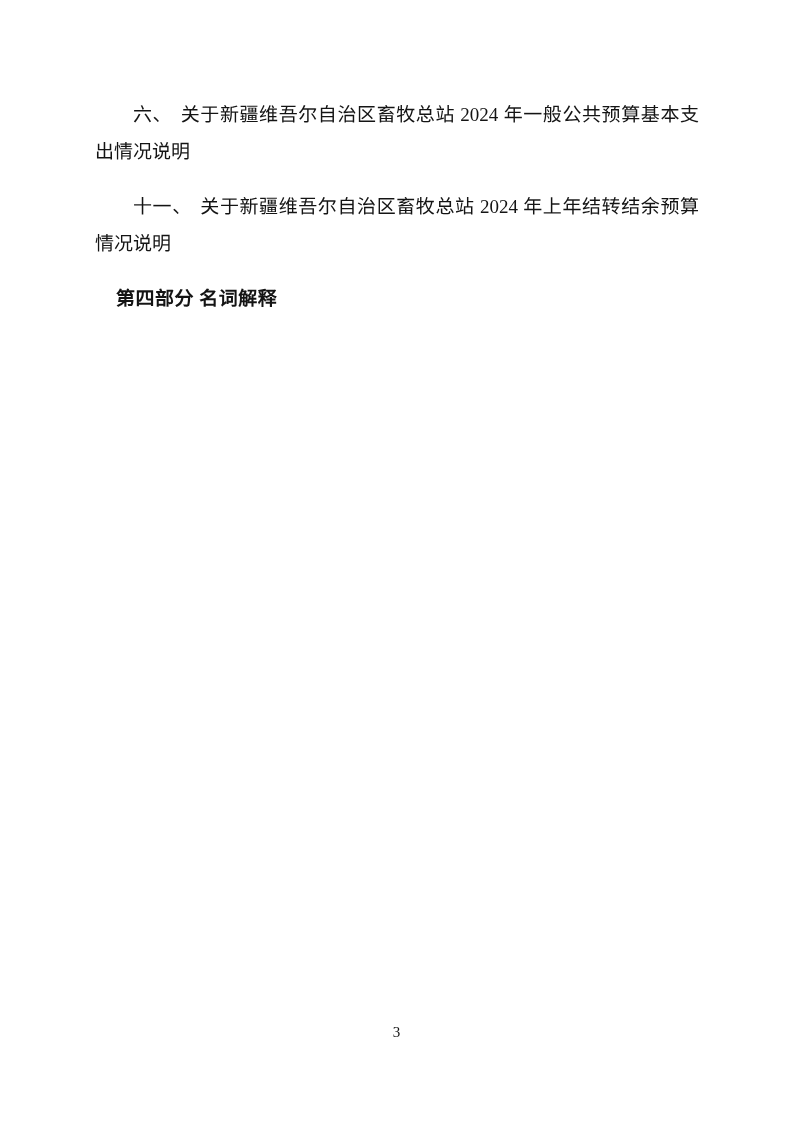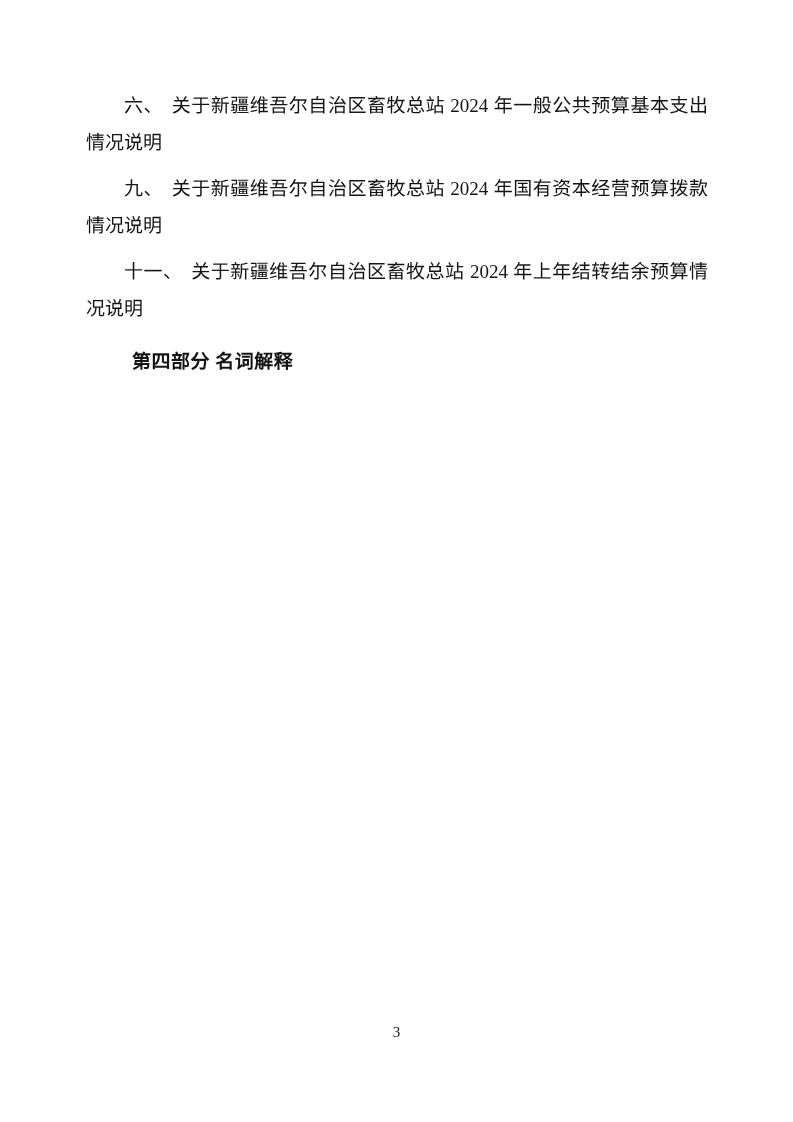--- a/index.html
+++ b/index.html
@@ -20,28 +20,28 @@
   .content {
     position: absolute;
     left: 78px;
     top: 79px;
     width: 638px;
     font-size: 19px;
     line-height: 37.4px;
     text-align: justify;
   }
   .toc-item {
-    margin: 8px;
+    margin: 17px;
     text-indent: 2em;
   }
   .toc-text {
     margin-left: 0.45em;
   }
   .section-heading {
-    margin: 16px;
+    margin: 0;
     text-indent: 2em;
     font-weight: bold;
     letter-spacing: 0.5px;
   }
   .page-number {
     position: absolute;
     left: 0;
     top: 1022px;
     width: 100%;
     text-align: center;
@@ -55,23 +55,20 @@
 
 <div class="page">
   <div class="content">
 
     <p class="toc-item">
       <span class="toc-num">六、</span><span class="toc-text">关于新疆维吾尔自治区畜牧总站 2024 年一般公共预算基本支出情况说明</span>
     </p>
 
 
 
-    <p class="toc-item">
-      <span class="toc-num">九、</span><span class="toc-text">关于新疆维吾尔自治区畜牧总站 2024 年国有资本经营预算拨款情况说明</span>
-    </p>
 
 
     <p class="toc-item">
       <span class="toc-num">十一、</span><span class="toc-text">关于新疆维吾尔自治区畜牧总站 2024 年上年结转结余预算情况说明</span>
     </p>
 
 
     <p class="section-heading">第四部分 名词解释</p>
 
   </div>

